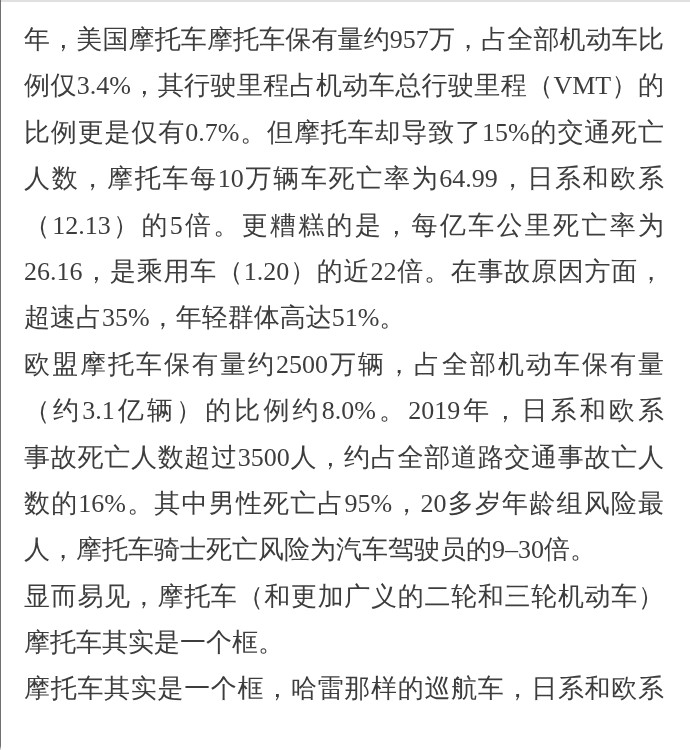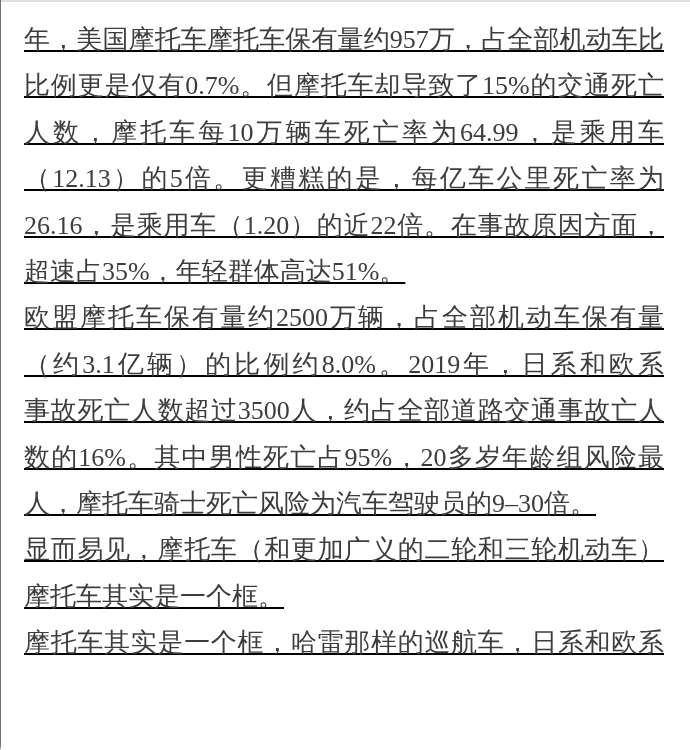--- a/index.html
+++ b/index.html
@@ -8,21 +8,20 @@
     background: #ffffff;
     overflow: hidden;
     font-family: "Liberation Serif", "DejaVu Serif", serif;
   }
   .page {
     position: relative;
     width: 690px; height: 750px;
     box-sizing: border-box;
     padding: 17px 26px 0 24px;
     background: #ffffff;
-    text-decoration: underline;
   }
   .edge-left {
     position: absolute; left: 0; top: 0;
     width: 1px; height: 750px;
     background: #707070;
   }
   .top-strip {
     position: absolute; left: 0; top: 0;
     width: 690px; height: 2px;
     background: #e0e0e0;
@@ -49,22 +48,23 @@
 </style>
 </head>
 <body>
 
 <div class="page">
   <div class="top-strip"></div>
   <div class="edge-left"></div>
 
   <div class="para">
     <div class="line fill">年，美国摩托车摩托车保有量约957万，占全部机动车比</div>
+    <div class="line fill">例仅3.4%，其行驶里程占机动车总行驶里程（VMT）的</div>
     <div class="line fill">比例更是仅有0.7%。但摩托车却导致了15%的交通死亡</div>
-    <div class="line fill">人数，摩托车每10万辆车死亡率为64.99，是乘用车</div>
+    <div class="line fill">人数，摩托车每10万辆车死亡率为64.99，日系和欧系</div>
     <div class="line fill">（12.13）的5倍。更糟糕的是，每亿车公里死亡率为</div>
     <div class="line fill">26.16，是乘用车（1.20）的近22倍。在事故原因方面，</div>
     <div class="line end">超速占35%，年轻群体高达51%。</div>
   </div>
 
   <div class="para">
     <div class="line fill">欧盟摩托车保有量约2500万辆，占全部机动车保有量</div>
     <div class="line fill">（约3.1亿辆）的比例约8.0%。2019年，日系和欧系</div>
     <div class="line fill">事故死亡人数超过3500人，约占全部道路交通事故亡人</div>
     <div class="line fill">数的16%。其中男性死亡占95%，20多岁年龄组风险最</div>

